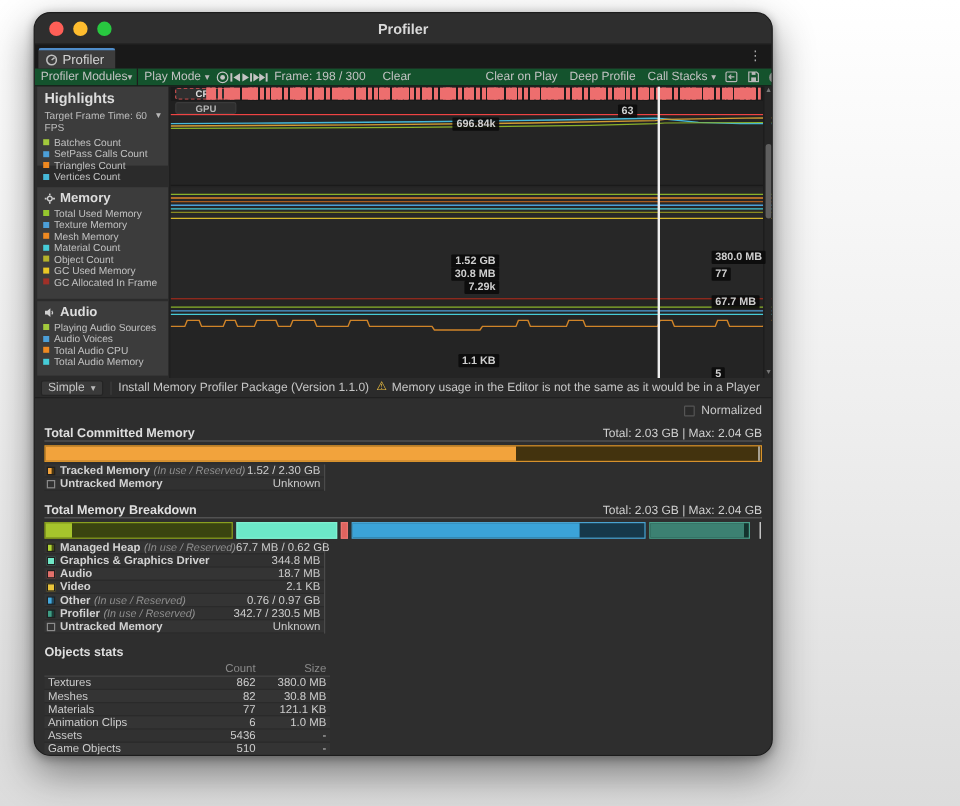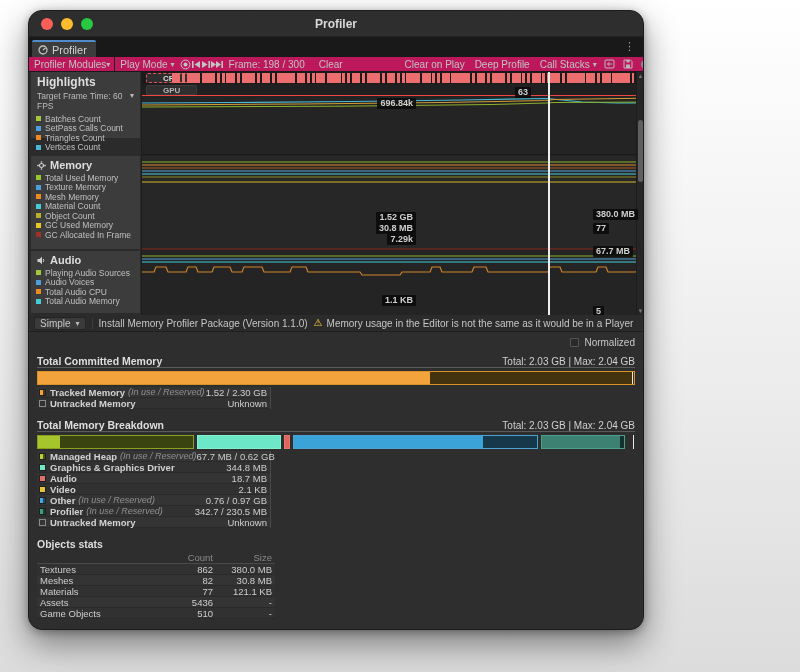--- a/index.html
+++ b/index.html
@@ -20,21 +20,21 @@
   .lights { display:flex; gap:8px; margin-left:12px; }
   .light { width:12px; height:12px; border-radius:50%; }
   .light.red { background:#ff5f57; } .light.yellow{ background:#febc2e; } .light.green{ background:#28c840; }
   .win-title { position:absolute; left:0; right:0; text-align:center; color:#d8d8d8; font-size:12px; font-weight:bold; }
   
   .tabbar { height:20px; background:#191919; display:flex; align-items:flex-end; position:relative; }
   .tab { height:17px; margin-left:3px; padding:0 9px 0 6px; background:#3c3c3c; border-top:2px solid #4f8cc9;
          display:flex; align-items:center; gap:4px; color:#d2d2d2; font-size:11px; border-radius:2px 2px 0 0; }
   .tabbar .kebab { position:absolute; right:8px; top:3px; color:#aaa; font-size:11px; cursor:pointer; }
   
-  .toolbar { height:15px; background:#be185d; border-bottom:1px solid #191919; display:flex; align-items:center;
+  .toolbar { height:15px; background:#14532d; border-bottom:1px solid #191919; display:flex; align-items:center;
              font-size:10px; color:#c2c2c2; white-space:nowrap; }
   .tb-modules { width:113px; display:flex; justify-content:space-between; align-items:center; padding:0 4px 0 5px;
                 border-right:1px solid #1d1d1d; height:100%; }
   .caret { font-size:8px; color:#b8b8b8; }
   .tb-item { padding:0 5px; display:flex; align-items:center; gap:3px; height:100%; }
   .tb-icon-btn { width:16px; height:100%; display:flex; align-items:center; justify-content:center; }
   .tb-icon-btn svg { display:block; }
   .tb-right { margin-left:auto; display:flex; align-items:center; gap:2px; padding-right:6px; }
   .tb-frame { color:#c2c2c2; }
   
@@ -488,20 +488,25 @@
         <span class="obj-name">Meshes</span>
           <span class="obj-count">82</span>
           <span class="obj-size">30.8 MB</span>
       </div>
       <div class="obj-row">
         <span class="obj-name">Materials</span>
           <span class="obj-count">77</span>
           <span class="obj-size">121.1 KB</span>
       </div>
       <div class="obj-row">
+        <span class="obj-name">Animation Clips</span>
+          <span class="obj-count">6</span>
+          <span class="obj-size">1.0 MB</span>
+      </div>
+      <div class="obj-row">
         <span class="obj-name">Assets</span>
           <span class="obj-count">5436</span>
           <span class="obj-size">-</span>
       </div>
       <div class="obj-row">
         <span class="obj-name">Game Objects</span>
           <span class="obj-count">510</span>
           <span class="obj-size">-</span>
       </div>
 

